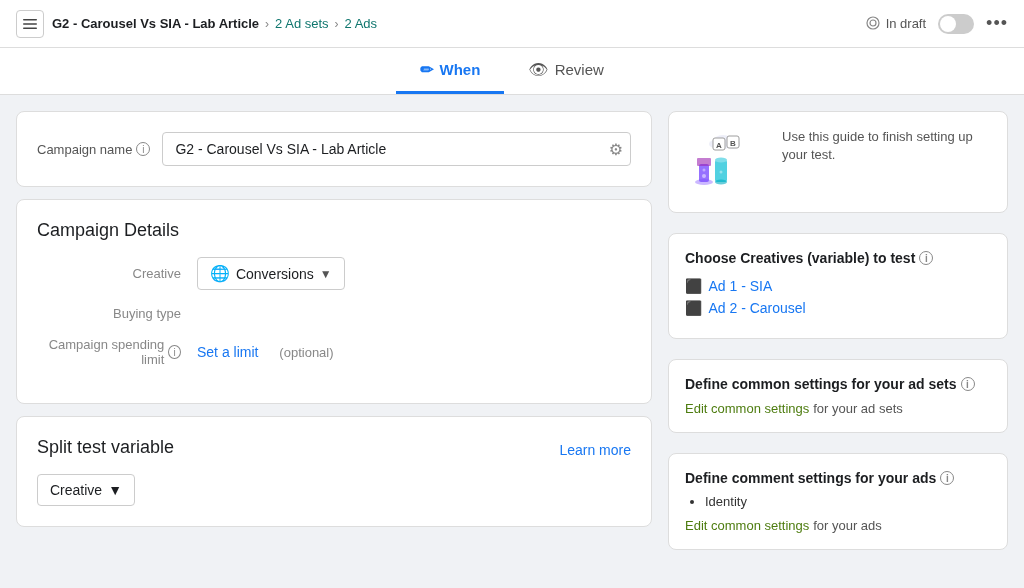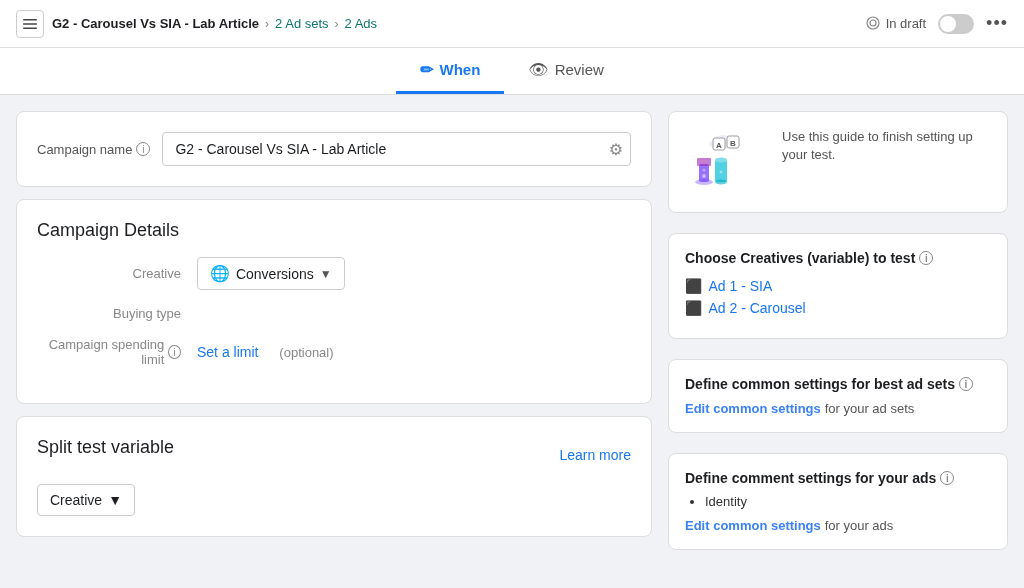--- a/index.html
+++ b/index.html
@@ -130,21 +130,21 @@
     .setup-text h3 { font-size: 16px; font-weight: 700; margin-bottom: 4px; }
     .setup-text p { font-size: 13px; color: #555; line-height: 1.4; margin-left: 21px; }
 
     
     .info-card { background: #fff; border: 1px solid #ddd; border-radius: 8px; padding: 16px; margin-top: 8px; }
     .info-card-title { font-size: 14px; font-weight: 700; margin-bottom: 12px; display: flex; align-items: center; gap: 4px; }
     .ad-link-item { display: flex; align-items: center; gap: 6px; color: #1877f2; font-size: 14px; cursor: pointer; margin-bottom: 6px; }
     .settings-title { font-size: 14px; font-weight: 700; margin-bottom: 8px; display: flex; align-items: center; gap: 4px; }
     .settings-list { list-style: disc; padding-left: 20px; margin-bottom: 8px; }
     .settings-list li { font-size: 13px; color: #333; margin-bottom: 4px; }
-    .edit-settings-link { color: #3b82f6; font-size: 13px; cursor: pointer; font-weight: bold; }
+    .edit-settings-link { color: #4d7c0f; font-size: 13px; cursor: pointer; }
     .settings-note { color: #555; font-size: 13px; }
 
     
     .illustration-svg { width: 64px; height: 64px; }
   </style>
 </head>
 <body>
 
 <div class="topbar">
   <div class="topbar-left">
@@ -229,21 +229,21 @@
         </div>
         <div class="detail-value">
           <span class="set-limit-link">Set a limit</span>
           <span class="optional-text">(optional)</span>
         </div>
       </div>
     </div>
 
     <div class="card">
       <div class="split-card-header">
-        <span class="card-title" style="margin-bottom:14px;">Split test variable</span>
+        <span class="card-title" style="margin-bottom:4px;">Split test variable</span>
         <span class="learn-more-link">Learn more</span>
       </div>
       <button class="creative-btn">
         <span>Creative</span>
         <span>▼</span>
       </button>
     </div>
 
   </div>
 
@@ -294,21 +294,21 @@
         <span>Ad 1 - SIA</span>
       </div>
       <div class="ad-link-item">
         <span style="color:#1877f2;font-size:14px;">⬛</span>
         <span>Ad 2 - Carousel</span>
       </div>
     </div>
 
     <div class="info-card">
       <div class="settings-title">
-        <span>Define common settings for best ad sets</span>
+        <span>Define common settings for your ad sets</span>
         <span class="info-icon">i</span>
       </div>
       <span class="edit-settings-link">Edit common settings</span>
       <span class="settings-note"> </span>
       <span class="settings-note">for your ad sets</span>
     </div>
 
     <div class="info-card">
       <div class="settings-title">
         <span>Define comment settings for your ads</span>

